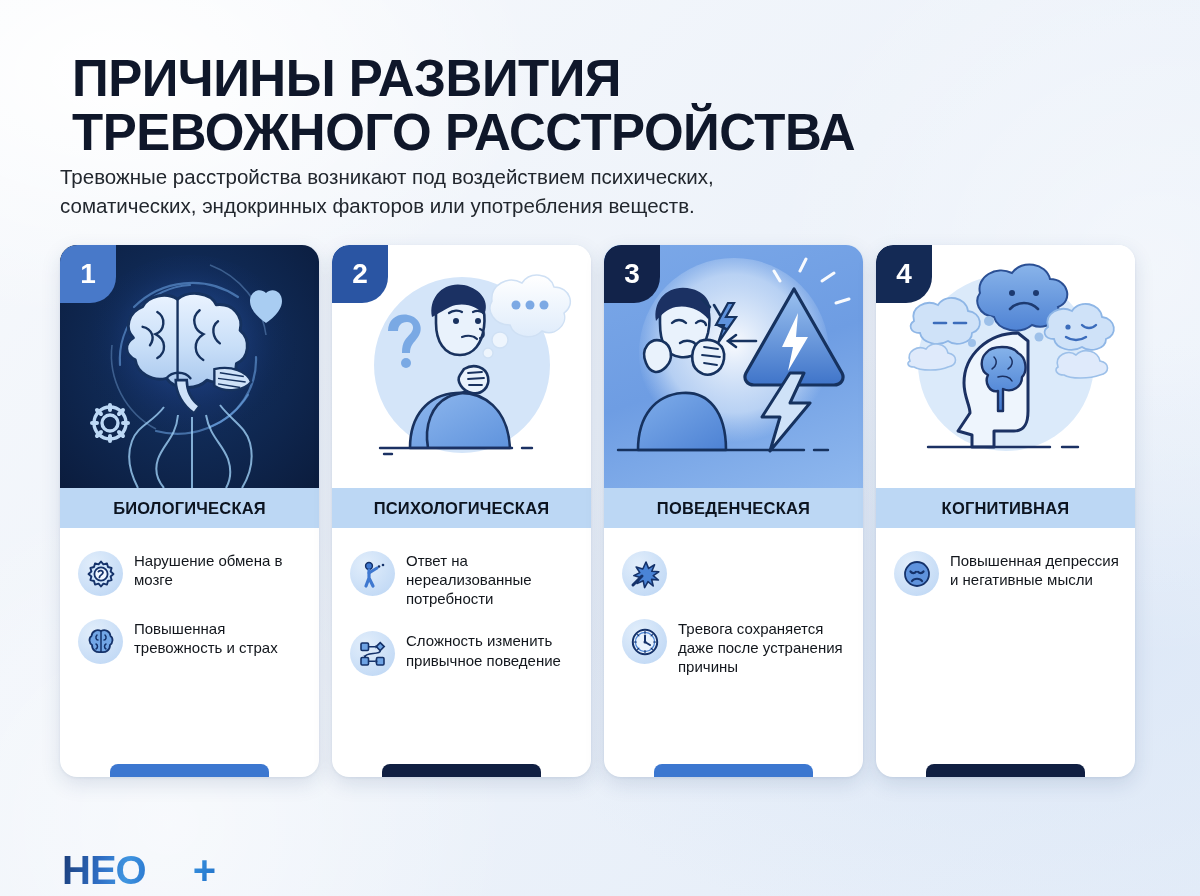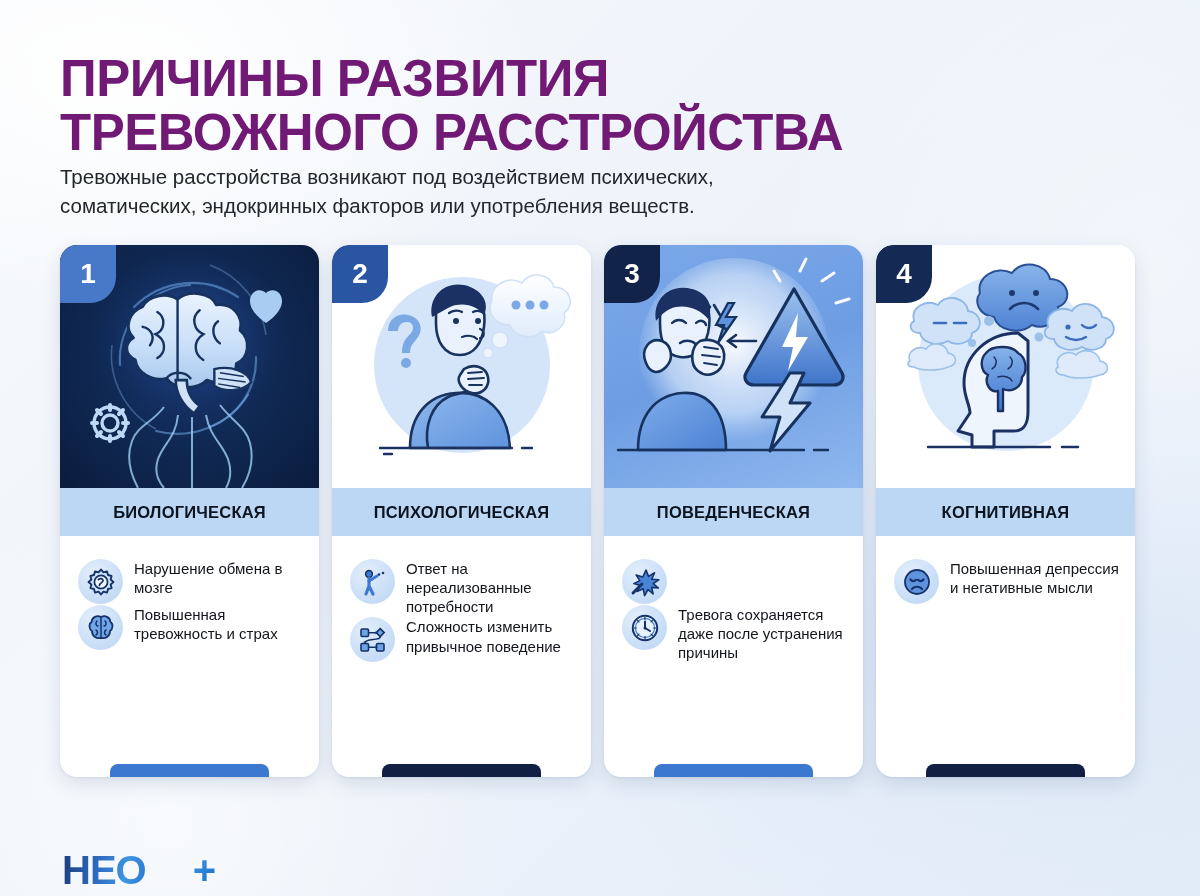--- a/index.html
+++ b/index.html
@@ -35,24 +35,25 @@
     padding: 52px 60px 0 60px;
   }
 
   
   .header { margin-bottom: 24px; }
 
   .title {
     font-size: 51px;
     line-height: 1.06;
     font-weight: bold;
-    color: #701a75;
+    color: #0f172a;
     letter-spacing: -0.5px;
     text-transform: uppercase;
     text-shadow: 0 1px 0 rgba(255,255,255,0.6);
+    margin-left: 12px;
   }
   .title-line-2 { display: block; }
 
   .subtitle {
     margin-top: 2px;
     font-size: 20.5px;
     line-height: 1.42;
     color: #22272e;
     max-width: 930px;
     font-weight: normal;
@@ -114,21 +115,21 @@
     font-weight: bold;
     color: #ffffff;
   }
   .badge-1 { background: #4879c9; }
   .badge-2 { background: #2a55a3; }
   .badge-3 { background: #12234a; }
   .badge-4 { background: #142a55; }
 
   
   .label-band {
-    height: 48px;
+    height: 40px;
     background: #bcd7f4;
     display: flex;
     align-items: center;
     justify-content: center;
     text-align: center;
     padding: 0 6px;
   }
   .label-band span {
     font-size: 16.5px;
     font-weight: bold;
@@ -136,20 +137,21 @@
     letter-spacing: 0.2px;
     text-transform: uppercase;
   }
 
   
   .bullets {
     flex: 1;
     padding: 22px 16px 0 18px;
     display: flex;
     flex-direction: column;
+    gap: 22px;
   }
 
   .bullet {
     display: flex;
     gap: 11px;
     align-items: flex-start;
   }
 
   .bullet-icon {
     flex: 0 0 auto;

